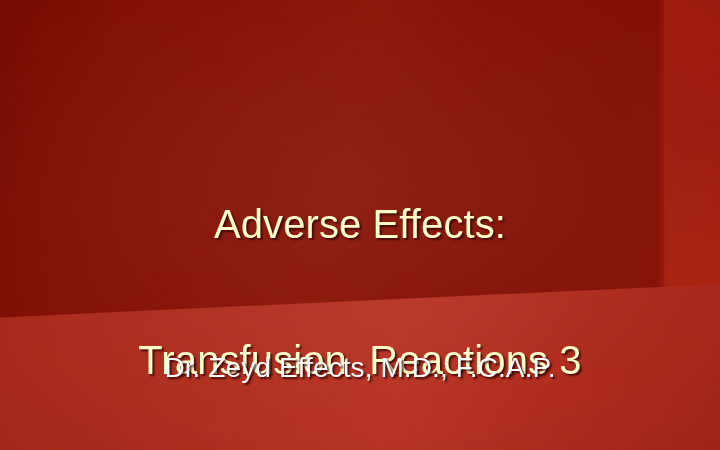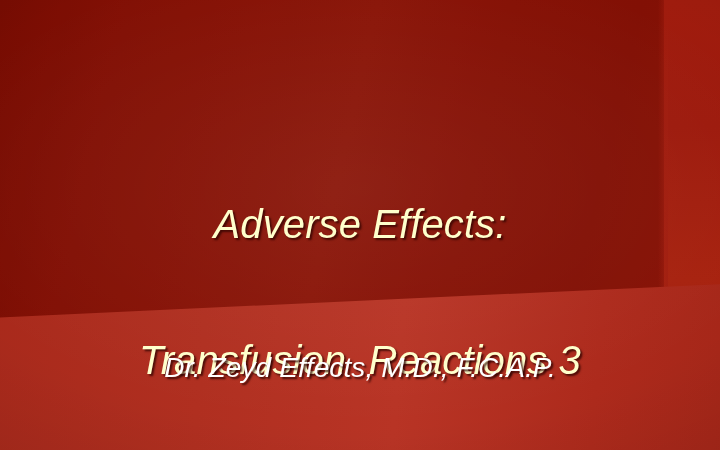--- a/index.html
+++ b/index.html
@@ -11,21 +11,20 @@
     font-family: "Liberation Sans", sans-serif;
   }
 
   
   #slide {
     position: relative;
     width: 720px;
     height: 450px;
     overflow: hidden;
     background: #a21caf;
-    font-style: italic;
   }
 
   
   .bg-base {
     position: absolute;
     inset: 0;
     background:
       linear-gradient(103deg,
         #7d0d03 0%,
         #8a1106 16%,

